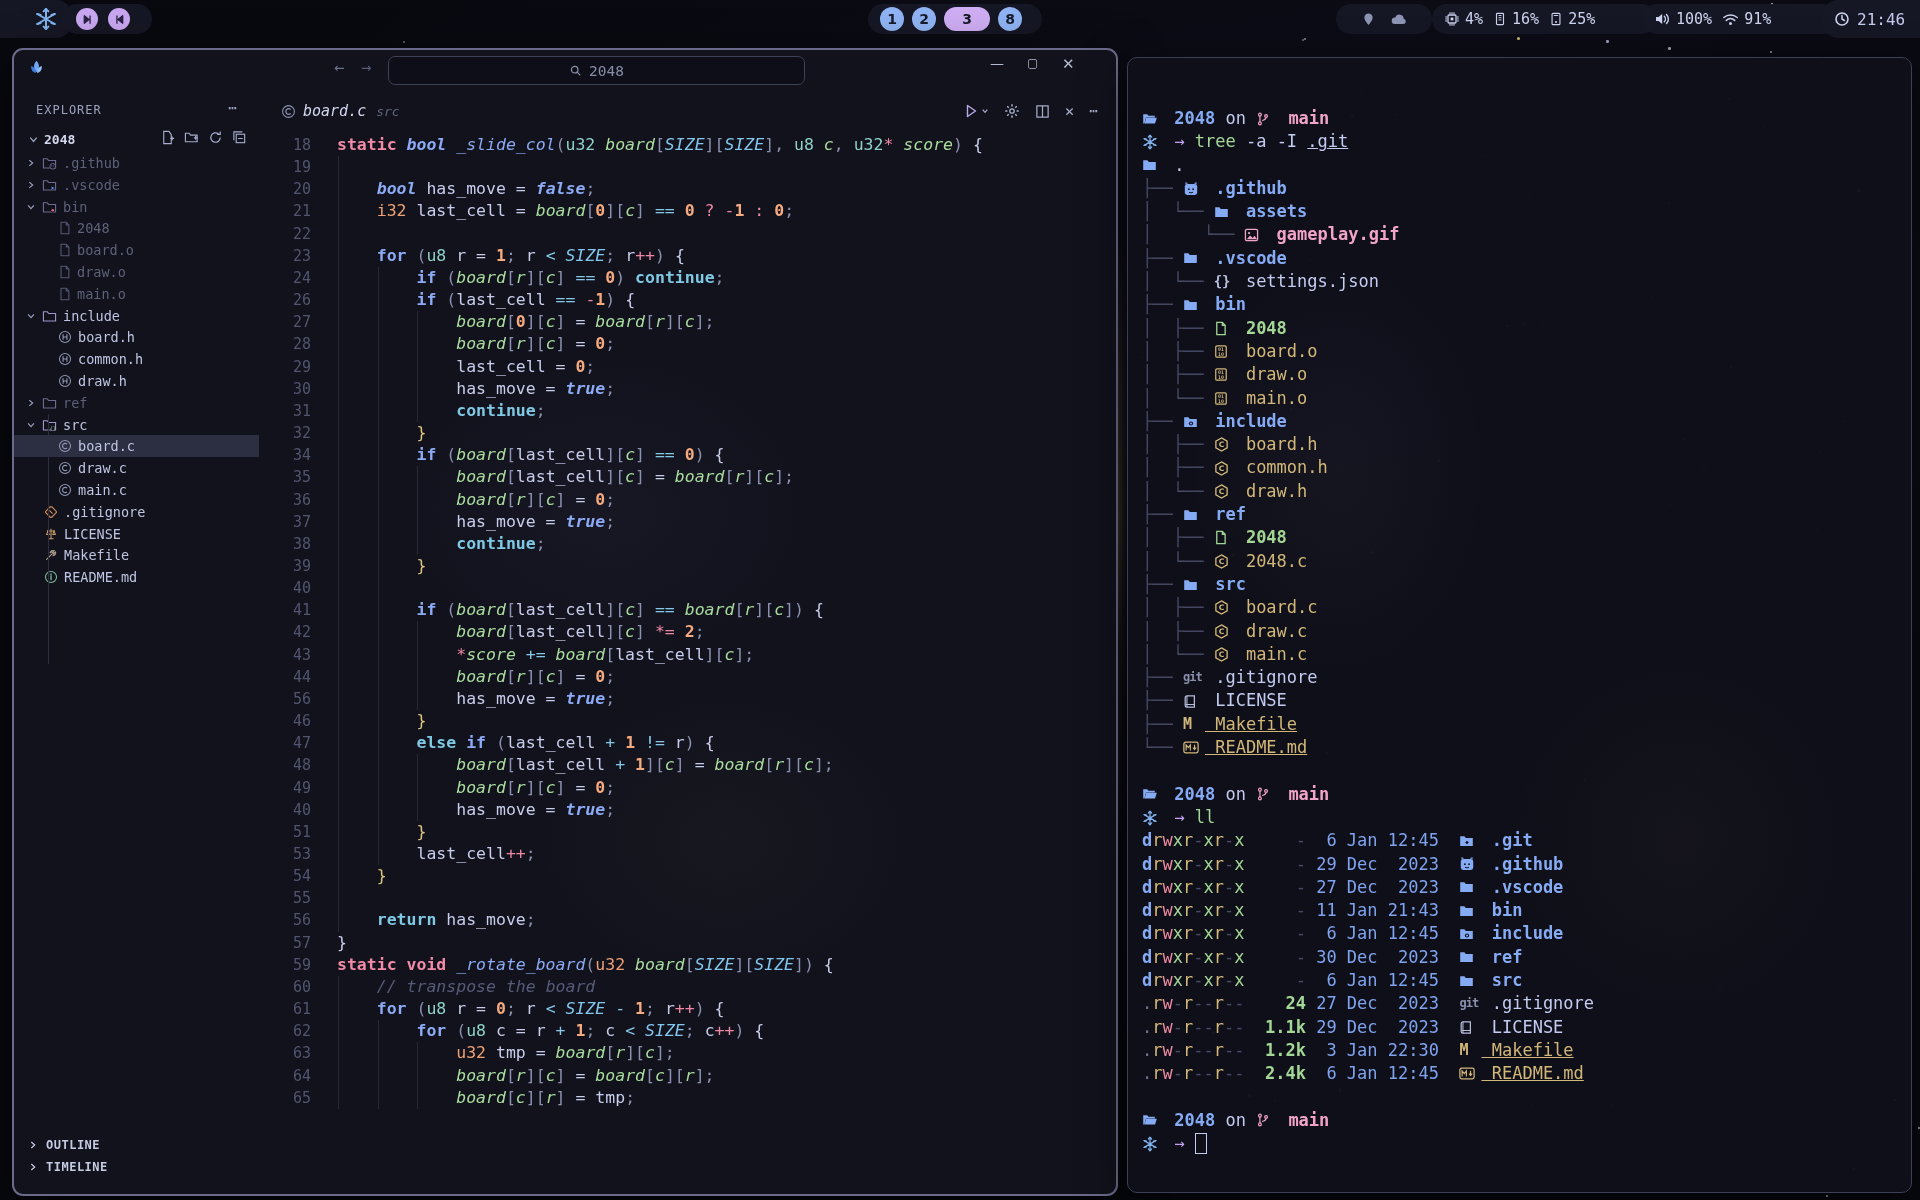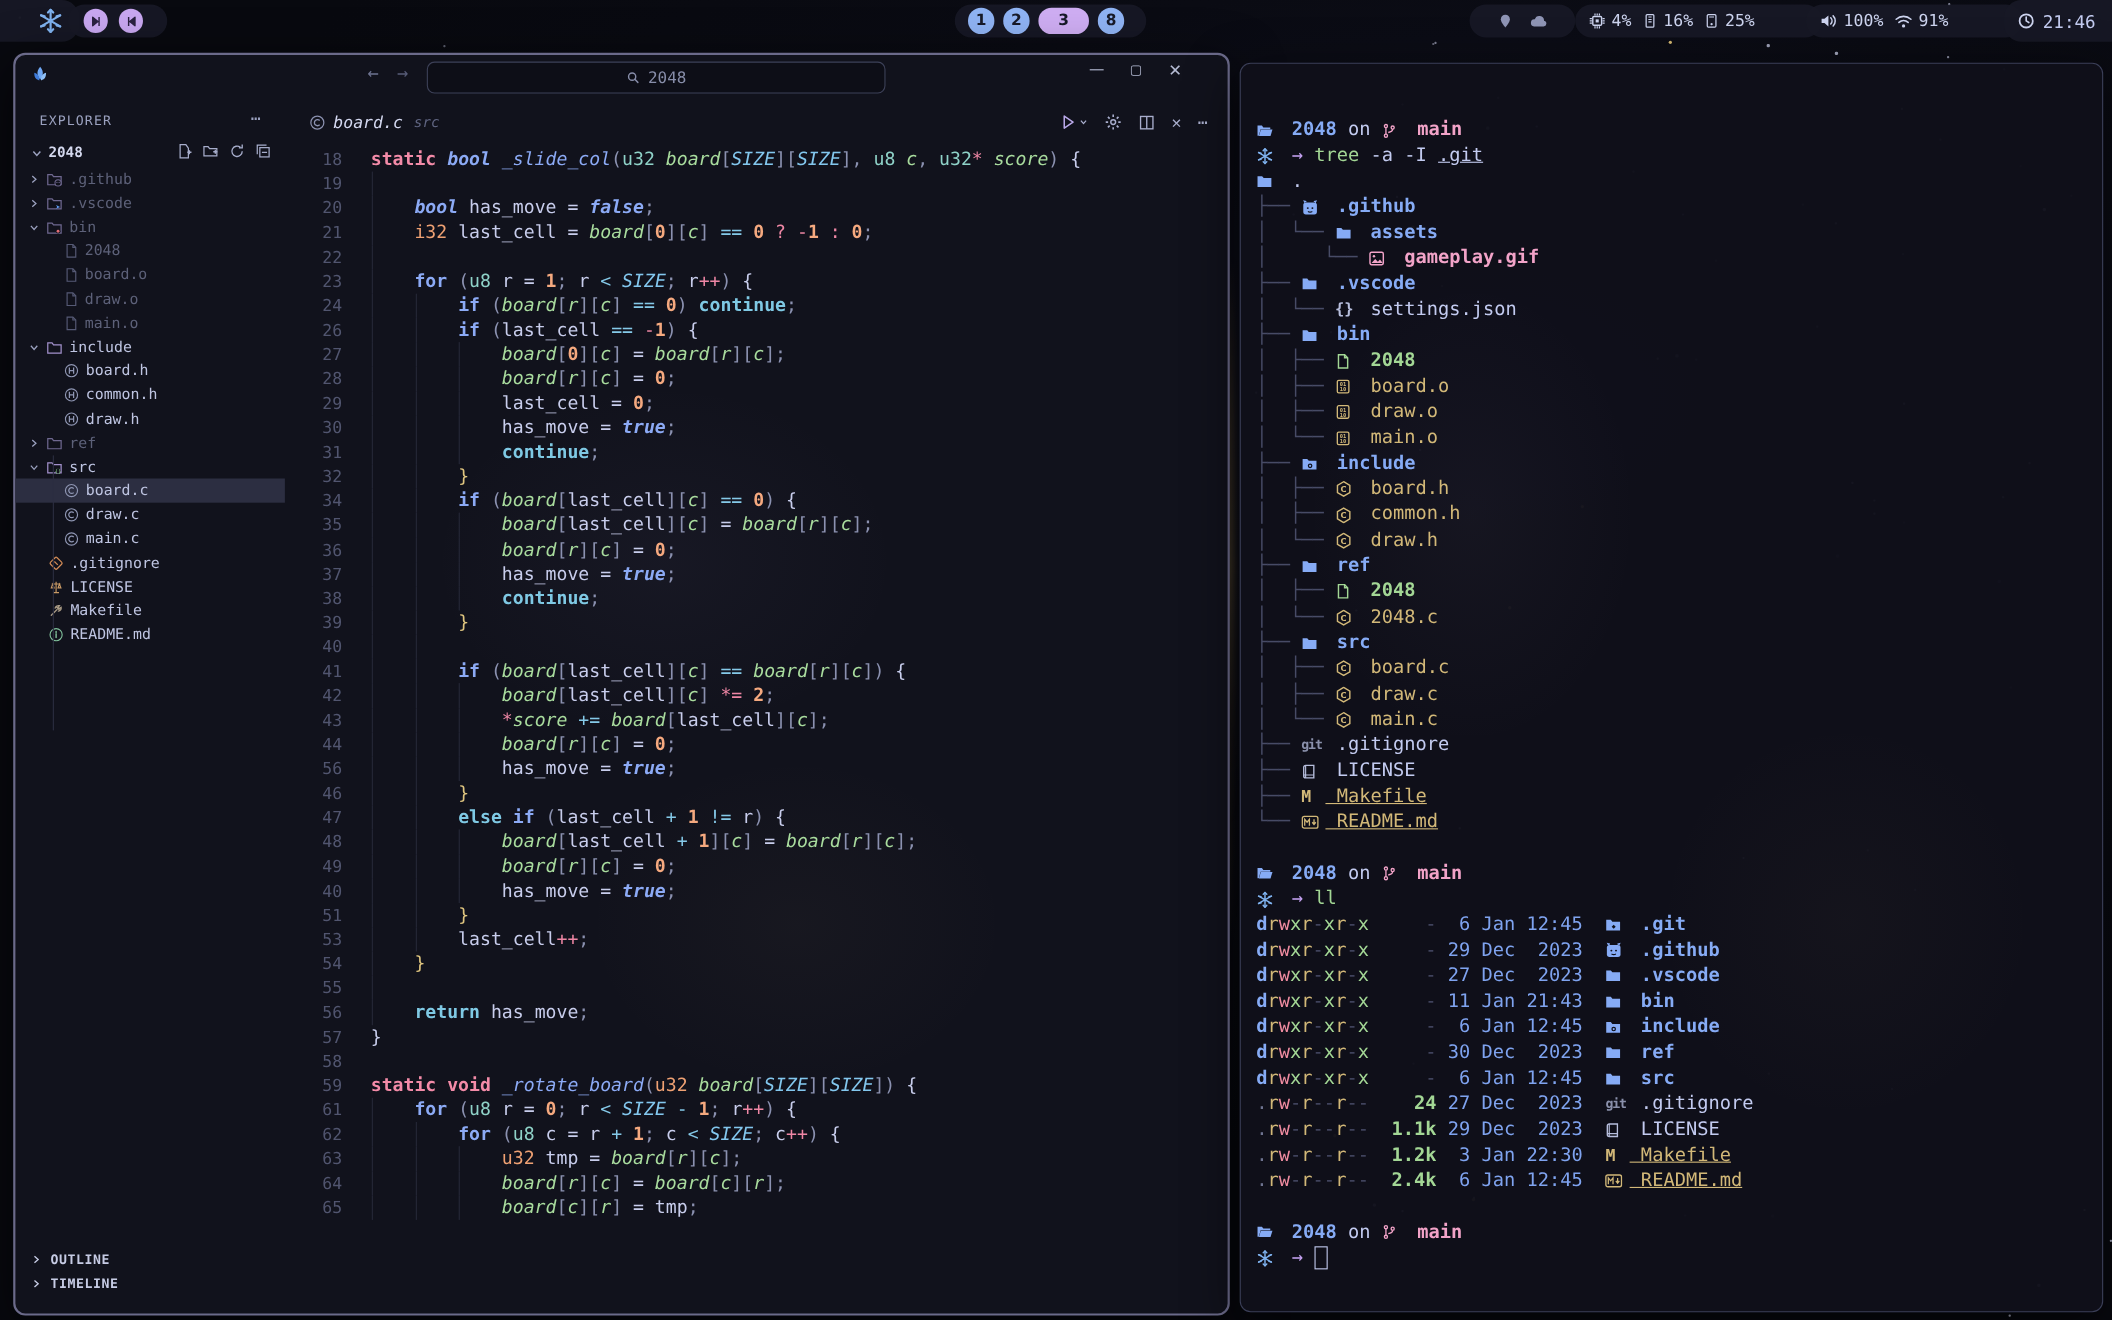--- a/index.html
+++ b/index.html
@@ -739,22 +739,22 @@
         <div class="cl"><span class="ln">47</span><span class="ct"><span class="ig" style="left:8.0px"></span><span class="ig" style="left:47.7px"></span><span class="c-pl">        </span><span class="c-kc">else </span><span class="c-kw">if </span><span class="c-pu">(</span><span class="c-pl">last_cell </span><span class="c-op">+ </span><span class="c-nm">1 </span><span class="c-op">!= </span><span class="c-pl">r</span><span class="c-pu">) </span><span class="c-bw">{</span></span></div>
         <div class="cl"><span class="ln">48</span><span class="ct"><span class="ig" style="left:8.0px"></span><span class="ig" style="left:47.7px"></span><span class="ig" style="left:87.4px"></span><span class="c-pl">            </span><span class="c-pv">board</span><span class="c-pu">[</span><span class="c-pl">last_cell </span><span class="c-op">+ </span><span class="c-nm">1</span><span class="c-pu">][</span><span class="c-pv">c</span><span class="c-pu">] </span><span class="c-pl">= </span><span class="c-pv">board</span><span class="c-pu">[</span><span class="c-pv">r</span><span class="c-pu">][</span><span class="c-pv">c</span><span class="c-pu">];</span></span></div>
         <div class="cl"><span class="ln">49</span><span class="ct"><span class="ig" style="left:8.0px"></span><span class="ig" style="left:47.7px"></span><span class="ig" style="left:87.4px"></span><span class="c-pl">            </span><span class="c-pv">board</span><span class="c-pu">[</span><span class="c-pv">r</span><span class="c-pu">][</span><span class="c-pv">c</span><span class="c-pu">] </span><span class="c-pl">= </span><span class="c-nm">0</span><span class="c-pu">;</span></span></div>
         <div class="cl"><span class="ln">40</span><span class="ct"><span class="ig" style="left:8.0px"></span><span class="ig" style="left:47.7px"></span><span class="ig" style="left:87.4px"></span><span class="c-pl">            has_move = </span><span class="c-kb">true</span><span class="c-pu">;</span></span></div>
         <div class="cl"><span class="ln">51</span><span class="ct"><span class="ig" style="left:8.0px"></span><span class="ig" style="left:47.7px"></span><span class="c-pl">        </span><span class="c-br">}</span></span></div>
         <div class="cl"><span class="ln">53</span><span class="ct"><span class="ig" style="left:8.0px"></span><span class="ig" style="left:47.7px"></span><span class="c-pl">        last_cell</span><span class="c-o2">++</span><span class="c-pu">;</span></span></div>
         <div class="cl"><span class="ln">54</span><span class="ct"><span class="ig" style="left:8.0px"></span><span class="c-pl">    </span><span class="c-br">}</span></span></div>
         <div class="cl"><span class="ln">55</span><span class="ct"><span class="ig" style="left:8.0px"></span></span></div>
         <div class="cl"><span class="ln">56</span><span class="ct"><span class="ig" style="left:8.0px"></span><span class="c-pl">    </span><span class="c-kc">return </span><span class="c-pl">has_move</span><span class="c-pu">;</span></span></div>
         <div class="cl"><span class="ln">57</span><span class="ct"><span class="c-bw">}</span></span></div>
-        <div class="cl"><span class="ln">58</span><span class="ct"></span></div>
         <div class="cl"><span class="ln">59</span><span class="ct"><span class="c-k1">static void </span><span class="c-fn">_rotate_board</span><span class="c-pu">(</span><span class="c-to">u32 </span><span class="c-pv">board</span><span class="c-pu">[</span><span class="c-cn">SIZE</span><span class="c-pu">][</span><span class="c-cn">SIZE</span><span class="c-pu">]) </span><span class="c-bw">{</span></span></div>
+        <div class="cl"><span class="ln">60</span><span class="ct"><span class="ig" style="left:8.0px"></span><span class="c-pl">    </span><span class="c-cm">// transpose the board</span></span></div>
         <div class="cl"><span class="ln">61</span><span class="ct"><span class="ig" style="left:8.0px"></span><span class="c-pl">    </span><span class="c-kw">for </span><span class="c-pu">(</span><span class="c-tt">u8 </span><span class="c-pl">r = </span><span class="c-nm">0</span><span class="c-pu">; </span><span class="c-pl">r </span><span class="c-op">&lt; </span><span class="c-cn">SIZE </span><span class="c-op">- </span><span class="c-nm">1</span><span class="c-pu">; </span><span class="c-pl">r</span><span class="c-o2">++</span><span class="c-pu">) </span><span class="c-bw">{</span></span></div>
         <div class="cl"><span class="ln">62</span><span class="ct"><span class="ig" style="left:8.0px"></span><span class="ig" style="left:47.7px"></span><span class="c-pl">        </span><span class="c-kw">for </span><span class="c-pu">(</span><span class="c-tt">u8 </span><span class="c-pl">c = r </span><span class="c-op">+ </span><span class="c-nm">1</span><span class="c-pu">; </span><span class="c-pl">c </span><span class="c-op">&lt; </span><span class="c-cn">SIZE</span><span class="c-pu">; </span><span class="c-pl">c</span><span class="c-o2">++</span><span class="c-pu">) </span><span class="c-bw">{</span></span></div>
         <div class="cl"><span class="ln">63</span><span class="ct"><span class="ig" style="left:8.0px"></span><span class="ig" style="left:47.7px"></span><span class="ig" style="left:87.4px"></span><span class="c-pl">            </span><span class="c-to">u32</span><span class="c-pl"> tmp = </span><span class="c-pv">board</span><span class="c-pu">[</span><span class="c-pv">r</span><span class="c-pu">][</span><span class="c-pv">c</span><span class="c-pu">];</span></span></div>
         <div class="cl"><span class="ln">64</span><span class="ct"><span class="ig" style="left:8.0px"></span><span class="ig" style="left:47.7px"></span><span class="ig" style="left:87.4px"></span><span class="c-pl">            </span><span class="c-pv">board</span><span class="c-pu">[</span><span class="c-pv">r</span><span class="c-pu">][</span><span class="c-pv">c</span><span class="c-pu">] </span><span class="c-pl">= </span><span class="c-pv">board</span><span class="c-pu">[</span><span class="c-pv">c</span><span class="c-pu">][</span><span class="c-pv">r</span><span class="c-pu">];</span></span></div>
         <div class="cl"><span class="ln">65</span><span class="ct"><span class="ig" style="left:8.0px"></span><span class="ig" style="left:47.7px"></span><span class="ig" style="left:87.4px"></span><span class="c-pl">            </span><span class="c-pv">board</span><span class="c-pu">[</span><span class="c-pv">c</span><span class="c-pu">][</span><span class="c-pv">r</span><span class="c-pu">] </span><span class="c-pl">= tmp</span><span class="c-pu">;</span></span></div>
       </div>
   </div>
 
   <div id="termwin">
     <div class="smudge" style="left:60px;top:200px;width:300px;height:420px;background:radial-gradient(closest-side,rgba(150,140,170,.05),rgba(0,0,0,0));"></div>

